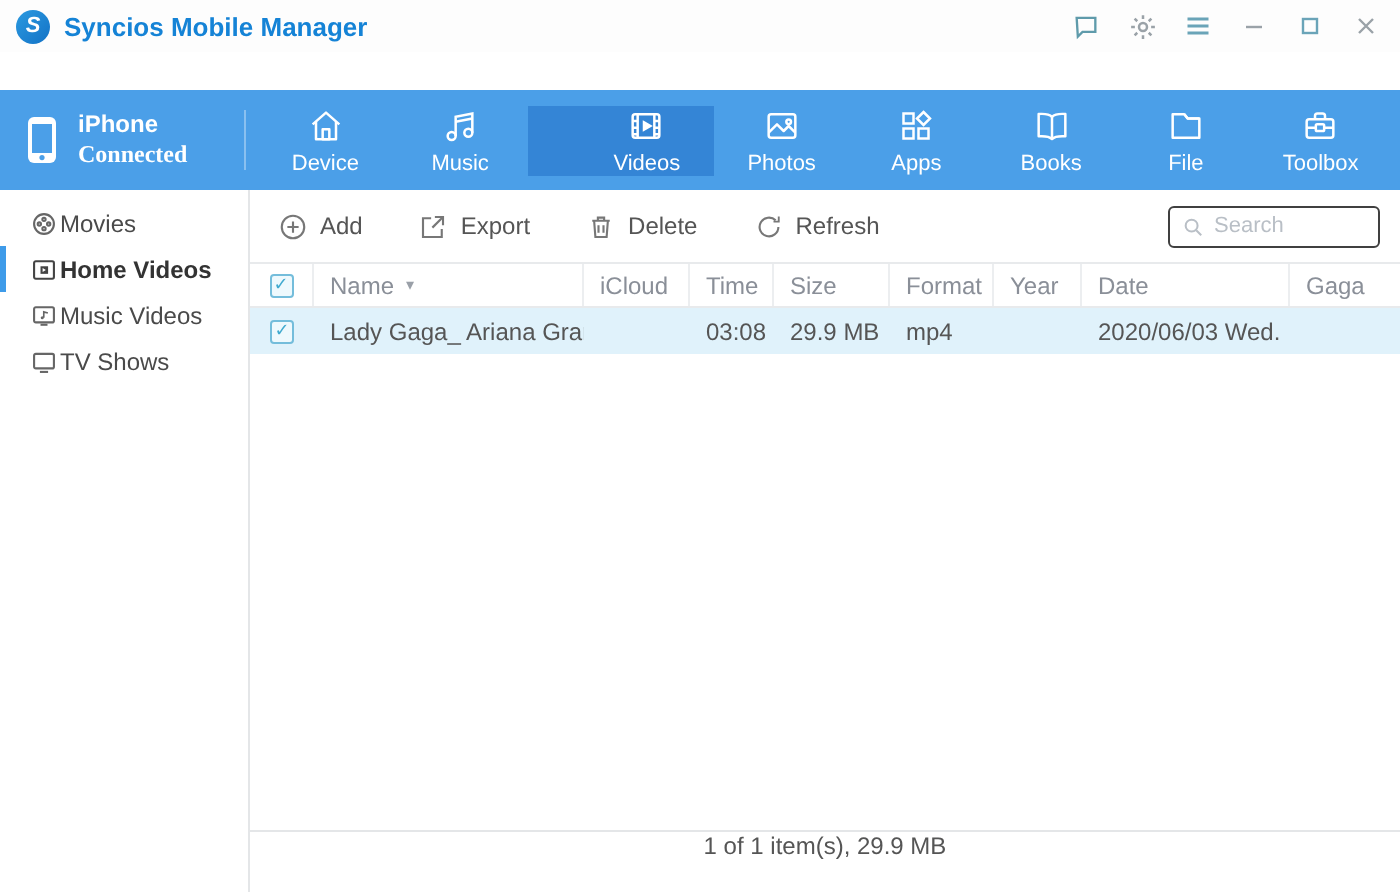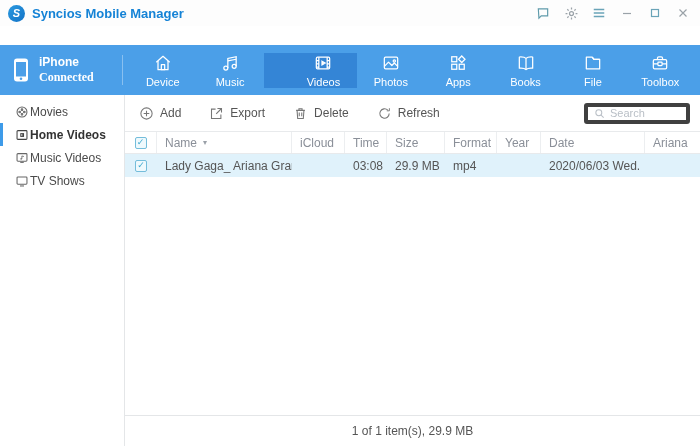--- a/index.html
+++ b/index.html
@@ -38,21 +38,21 @@
                border-left:3px solid transparent; color:#4a4a4a; font-size:12px; }
   .side-item.selected { border-left-color:#3e9be9; color:#333; font-weight:bold; }
   .side-item svg { flex:0 0 auto; }
 
   .content { flex:1; display:flex; flex-direction:column; min-width:0; }
 
   
   .toolbar { height:36px; display:flex; align-items:center; padding:0 10px 0 14px; flex:0 0 auto; }
   .tool-btn { display:flex; align-items:center; gap:6px; color:#555; font-size:12px; margin-right:28px; cursor:pointer; }
   .tool-btn svg { display:block; }
-  .search-box { margin-left:auto; width:106px; height:21px; border:4px solid #404040; border-radius:3px;
+  .search-box { margin-left:auto; width:106px; height:21px; border:1px solid #404040; border-radius:3px;
                 display:flex; align-items:center; padding:0 6px; background:#fff; }
   .search-box svg { flex:0 0 auto; margin-right:5px; }
   .search-input { border:none; outline:none; width:100%; font-size:11px; color:#555; background:transparent;
                   font-family:"Liberation Sans", sans-serif; }
   .search-input::placeholder { color:#b9bfc6; }
 
   
   .grid-cols { display:grid; grid-template-columns:32px 135px 53px 42px 58px 52px 44px 104px 1fr; }
   .thead { height:23px; border-top:1px solid #e8eaec; border-bottom:1px solid #e8eaec; flex:0 0 auto; }
   .th { display:flex; align-items:center; padding-left:8px; font-size:12px; color:#8a8f98;
@@ -62,21 +62,21 @@
   .sort-caret { margin-left:6px; font-size:8px; color:#9aa0a8; }
   .trow { height:23px; background:#e0f2fb; cursor:pointer; flex:0 0 auto; }
   .td { display:flex; align-items:center; padding-left:8px; font-size:12px; color:#555;
         overflow:hidden; white-space:nowrap; }
   .td.cb-cell { justify-content:center; padding-left:0; }
   .checkbox { width:12px; height:12px; border:1px solid #74bddb; border-radius:2px; background:#eef9fd;
               display:flex; align-items:center; justify-content:center; font-size:9px; color:#41aacf; cursor:pointer; line-height:1; }
   .table-empty { flex:1; background:#fff; }
 
   
-  .statusbar { height:31px; border-top:1px solid #e4e6e8; display:flex; align-items:center; justify-content:center;
+  .statusbar { height:31px; border-top:1px solid #e4e6e8; display:flex; justify-content:center;
                font-size:12px; color:#555; flex:0 0 auto; }
 </style>
 </head>
 <body>
 
 <div class="window">
 
   <div class="titlebar">
     <div class="logo">
         <span>S</span>
@@ -297,21 +297,21 @@
         <div class="th">
           <span>Name</span>
           <span class="sort-caret">▾</span>
         </div>
         <div class="th">iCloud</div>
         <div class="th">Time</div>
         <div class="th">Size</div>
         <div class="th">Format</div>
         <div class="th">Year</div>
         <div class="th">Date</div>
-        <div class="th">Ariana</div>
+        <div class="th">Gaga</div>
       </div>
 
       <div class="trow grid-cols">
         <div class="td cb-cell">
           <span class="checkbox">✓</span>
         </div>
         <div class="td">Lady Gaga_ Ariana Gran...</div>
         <div class="td"></div>
         <div class="td">03:08</div>
         <div class="td">29.9 MB</div>

